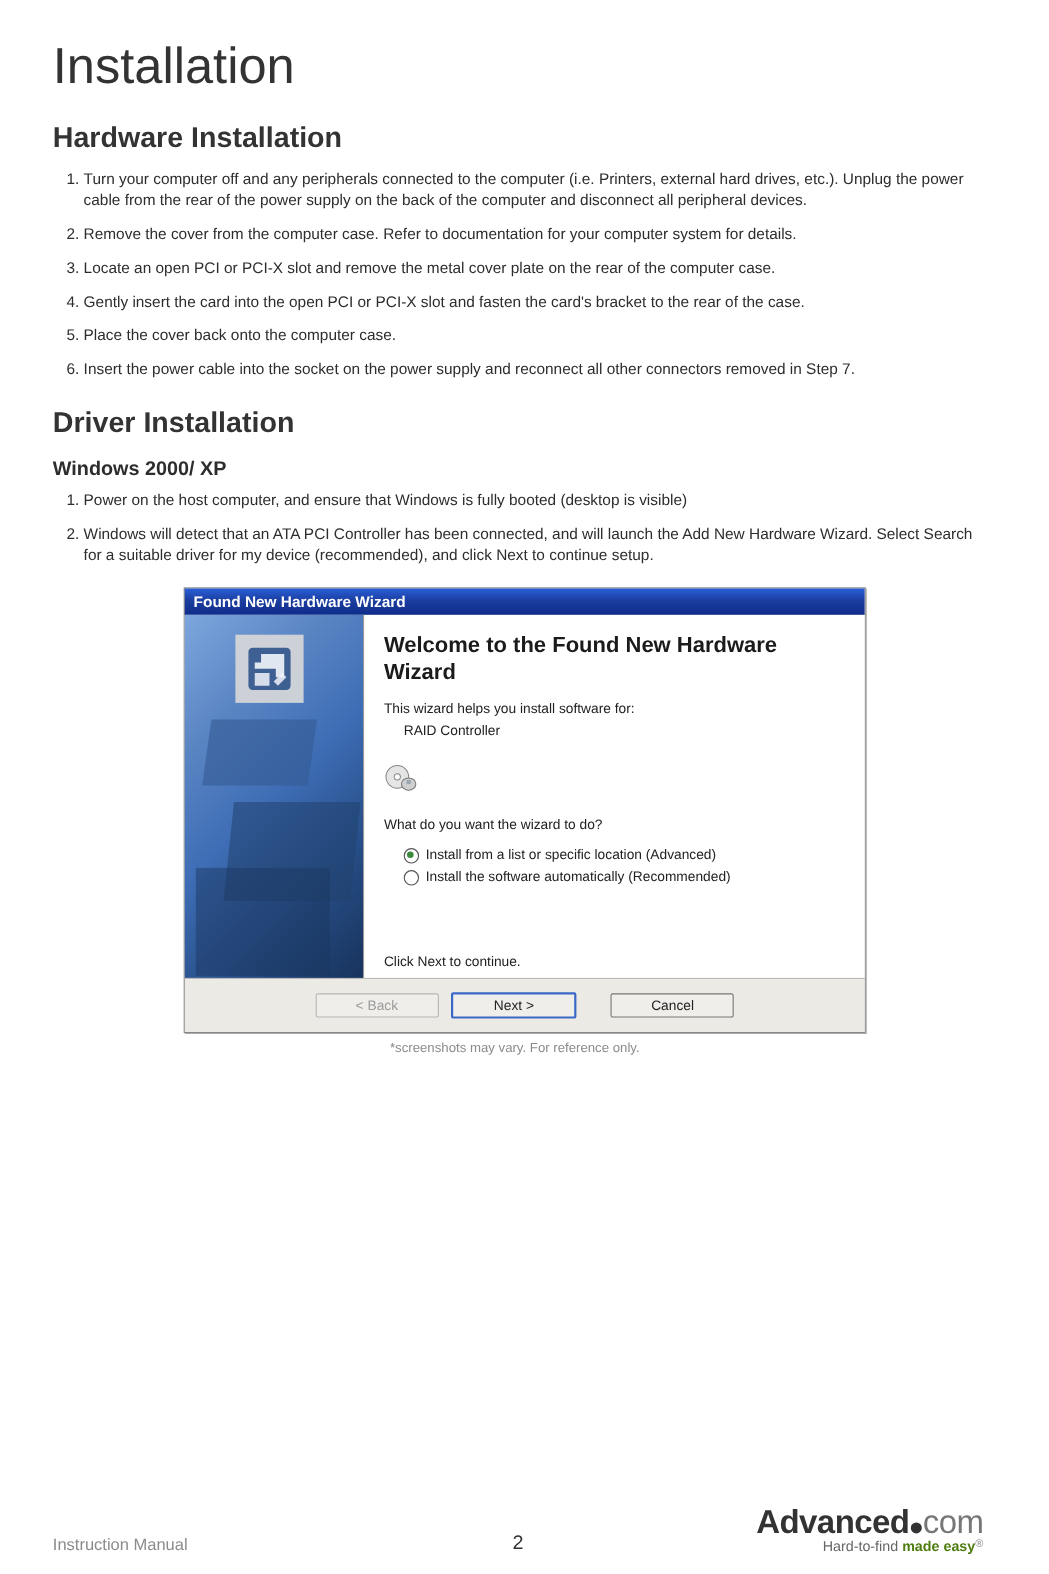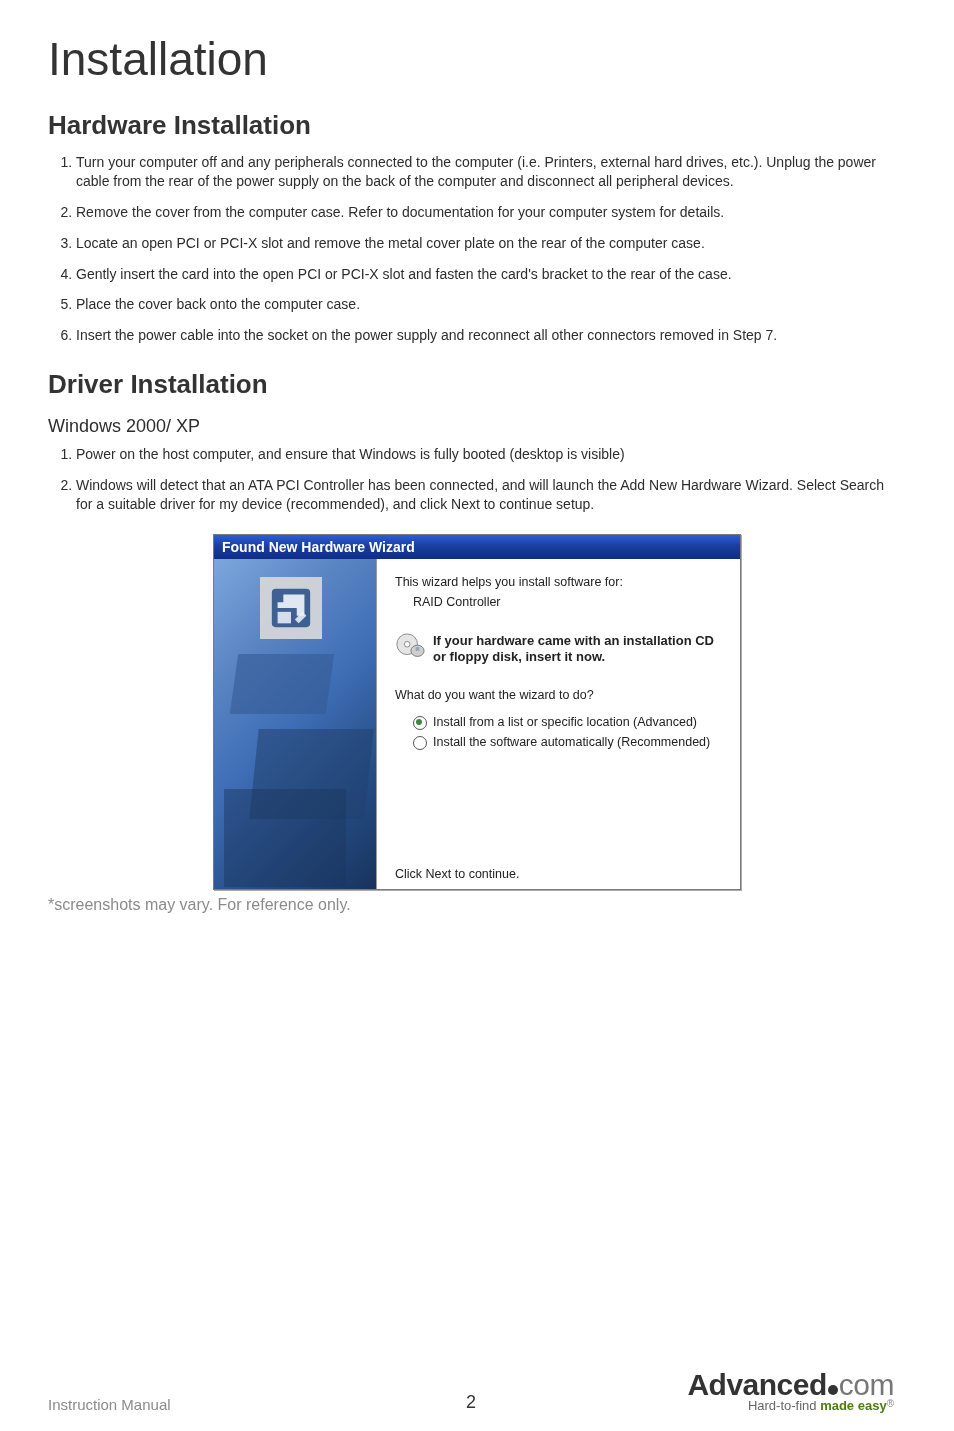--- a/index.html
+++ b/index.html
@@ -23,37 +23,37 @@
     color: #333;
   }
   h2 {
     font-size: 26px;
     font-weight: 700;
     margin: 24px 0 12px 0;
     color: #333;
   }
   h3 {
     font-size: 18px;
-    font-weight: 400;
+    font-weight: 700;
     margin: 16px 0 8px 0;
   }
   ol {
     padding-left: 28px;
     margin: 8px 0 20px 0;
   }
   ol li {
     font-size: 14px;
     line-height: 1.35;
     margin-bottom: 12px;
     padding-right: 4px;
   }
 
   
   .wizard-wrap {
-    width: 528px;
+    width: 620px;
     margin: 10px auto 0 auto;
     box-sizing: border-box;
     border: 1px solid #7a7a7a;
     box-shadow: 1px 1px 0 #aaa;
     font-family: Tahoma, Arial, sans-serif;
     font-size: 13px;
     color: #222;
   }
   .wizard-title {
     background: linear-gradient(to bottom, #2a5fd9 0%, #1b3ea0 45%, #0f2c89 100%);
@@ -178,23 +178,23 @@
     border: 1px solid #777;
     background: #efeeea;
     border-radius: 2px;
     text-align: center;
   }
   .wbtn.disabled { color: #9b9b9b; border-color:#b6b6b6; }
   .wbtn.primary { border: 2px solid #3a68c7; }
   .wbtn + .gap { display:inline-block; width:16px;}
 
   .shot-note {
-    text-align: left;
+    text-align: center;
     color: #8b8b8b;
-    font-size: 16px;
+    font-size: 12px;
     margin: 6px 18px 0 0;
   }
 
   
   .page-footer {
     position: absolute;
     bottom: 18px;
     left: 48px;
     right: 60px;
     display: flex;
@@ -263,45 +263,51 @@
             <path d="M16 10 L38 10 L38 32 L30 32 L30 24 L10 24 L10 18 L16 18 Z" fill="#fff" opacity="0.92"></path>
             <path d="M10 28 h14 v12 h-14 z" fill="#fff" opacity="0.85"></path>
             <path d="M28 36 l8 -8 l4 4 l-8 8 z" fill="#fff" opacity="0.85"></path>
           </svg>
         </div>
         <div class="shape1"></div>
         <div class="shape2"></div>
         <div class="shape3"></div>
       </div>
       <div class="wizard-right">
+        <div class="wiz-h">Welcome to the Found New Hardware Wizard</div>
         <div class="wiz-sub">This wizard helps you install software for:</div>
         <div class="wiz-device">RAID Controller</div>
         <div class="wiz-info">
           <span class="cd-icon">
             <svg viewBox="0 0 32 26">
               <ellipse cx="13" cy="12" rx="11" ry="11" fill="#e5e5e5" stroke="#888"></ellipse>
               <ellipse cx="13" cy="12" rx="3" ry="3" fill="#fff" stroke="#888"></ellipse>
               <ellipse cx="24" cy="19" rx="7" ry="6" fill="#cfcfcf" stroke="#777"></ellipse>
               <rect x="22" y="15" width="4" height="4" fill="#9aa6b1"></rect>
             </svg>
           </span>
-          <span>If your hardware came with an installation CD or floppy disk, insert it now.</span>
         </div>
         <div class="wiz-q">What do you want the wizard to do?</div>
         <div class="wiz-opts">
           <div>
             <span class="radio sel"></span><span>Install from a list or specific location (Advanced)</span>
           </div>
           <div>
             <span class="radio"></span><span>Install the software automatically (Recommended)</span>
           </div>
         </div>
         <div class="wiz-click">Click Next to continue.</div>
       </div>
     </div>
+    <div class="wizard-footer">
+      <span class="wbtn disabled">&lt; Back</span>
+      <span class="wbtn primary">Next &gt;</span>
+      <span class="gap"></span>
+      <span class="wbtn">Cancel</span>
+    </div>
   </div>
 
   <div class="shot-note">*screenshots may vary.  For reference only.</div>
 
   <div class="page-footer">
     <div>Instruction Manual</div>
     <div class="center">2</div>
     <div class="brand">
       <div class="logo">
         <span>Advanced</span><span class="dot"></span><span class="light">com</span>

